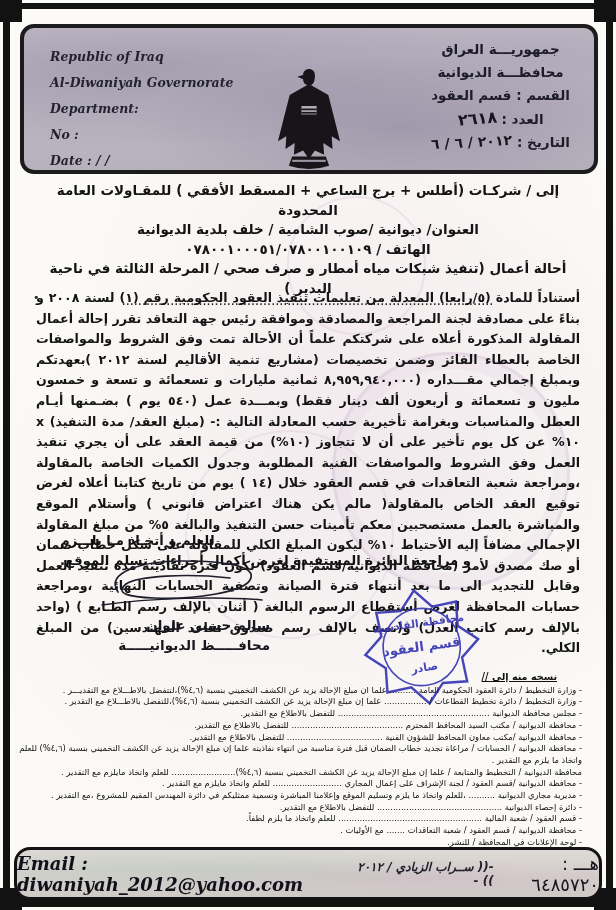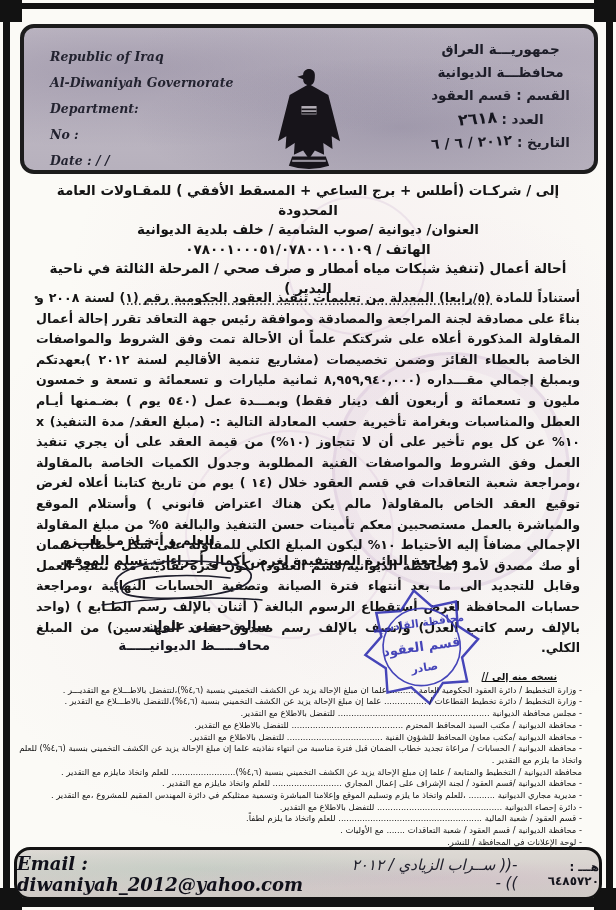--- a/index.html
+++ b/index.html
@@ -71,22 +71,22 @@
   .cc p{margin:0;}
 
   
   .foot-box{position:absolute;left:14px;right:14px;top:847px;height:47px;
             border:3px solid #131313;border-radius:16px;
             background:
               radial-gradient(ellipse at 30% 40%, rgba(150,190,170,0.25), transparent 55%),
               radial-gradient(ellipse at 70% 60%, rgba(200,150,190,0.22), transparent 50%),
               linear-gradient(#ddd9d4,#cfcac6);
             display:flex;align-items:center;justify-content:center;direction:rtl;gap:6px;}
-  .foot-phone{font-size:12px;font-weight:bold;color:#15151d;}
-  .foot-scribe{font-size:15px;font-style:italic;font-weight:normal;color:#20202c;}
+  .foot-phone{font-size:18px;font-weight:normal;color:#15151d;}
+  .foot-scribe{font-size:12px;font-style:italic;font-weight:bold;color:#20202c;}
   .foot-email{font-family:"DejaVu Serif",serif;font-style:italic;font-weight:bold;
               font-size:18px;color:#10101a;direction:ltr;}
 </style>
 </head>
 <body>
 
 <div class="page">
 
   <div class="outer-frame"></div>
   <div class="corner tl"></div>

